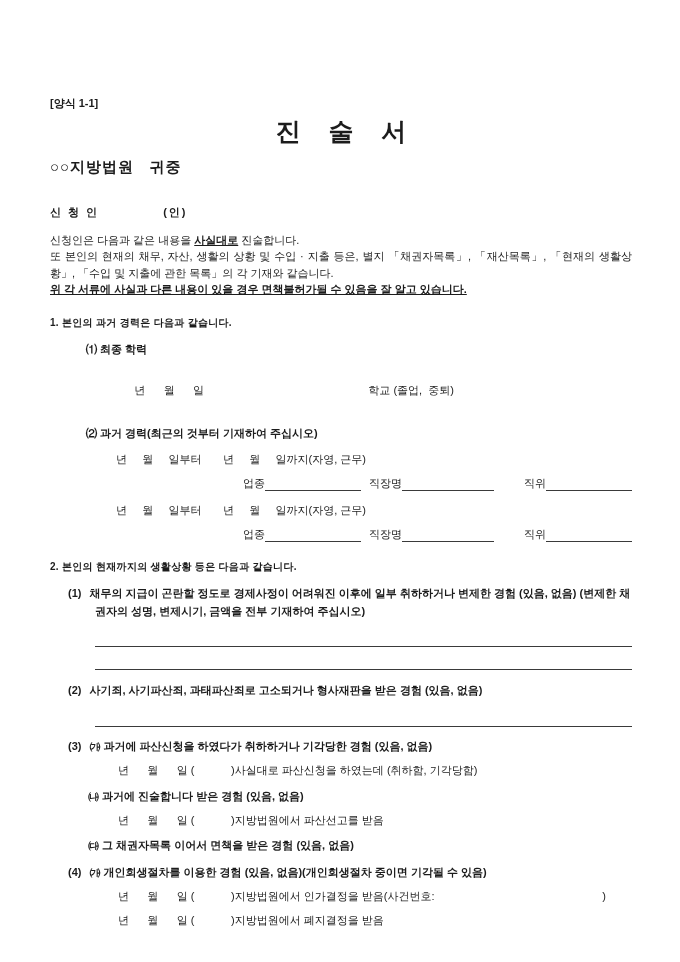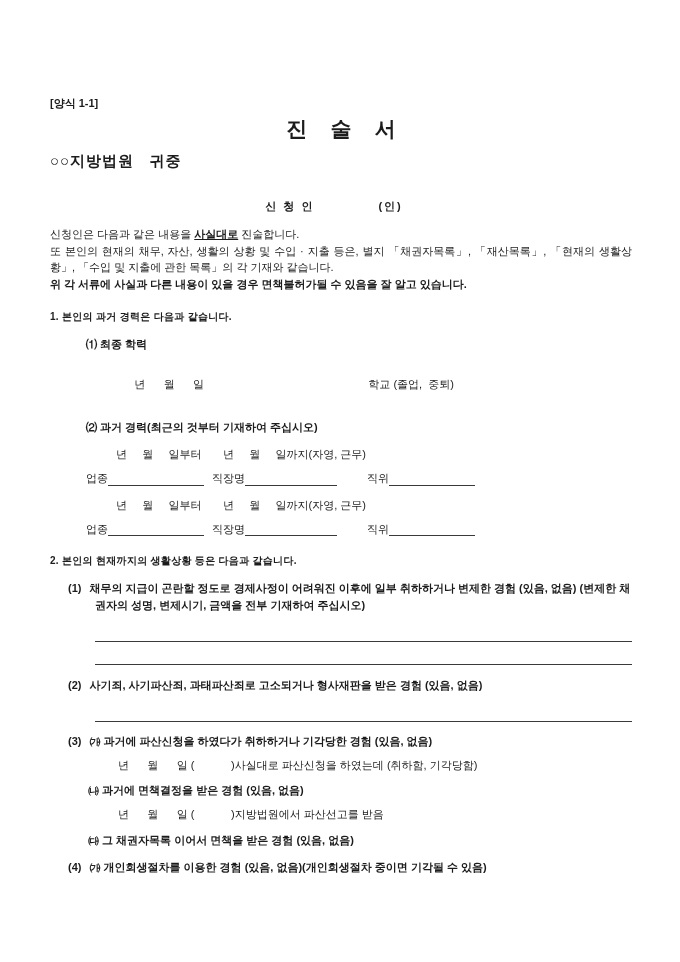--- a/index.html
+++ b/index.html
@@ -8,47 +8,47 @@
     background: #ffffff;
     color: #1c1c1c;
     font-family: "Liberation Sans", "DejaVu Sans", sans-serif;
     overflow: hidden;
   }
   .page { padding: 96px 48px 0 50px; font-size: 11px; line-height: 1.35; }
 
   .form-number { font-weight: 700; font-size: 11px; }
 
   .title {
-    font-size: 21px; font-weight: 700;
+    font-size: 25px; font-weight: 700;
     text-align: center; white-space: pre;
     margin: 4px 0 2px 0;
   }
 
   .court { font-size: 15px; font-weight: 700; letter-spacing: 1px; margin-top: 8px; white-space: pre; }
 
   .applicant-row {
-    display: flex; justify-content: center; gap: 64px;
+    display: flex; justify-content: flex-start; gap: 64px;
     font-weight: 700; letter-spacing: 2px;
     margin: 28px 14px 0 0;
   }
 
   .intro { margin: 12px 0 0 0; line-height: 1.5; text-align: justify; }
   .emph { font-weight: 700; text-decoration: underline; margin-top: 12px; }
-  .warn { font-weight: 700; }
+  .warn { font-weight: 700; text-decoration: underline; }
 
   .sec-heading { font-weight: 700; font-size: 10px; margin-top: 18px; letter-spacing: 0.3px; }
 
   .sub-label { font-weight: 700; margin: 13px 0 0 20px; padding-left: 16px; }
   .pre { white-space: pre; }
 
   .edu-row { margin: 11px 0 0 66px; }
   .edu-date { display: inline-block; width: 234px; }
 
   .career-period { margin: 12px 0 0 66px; font-weight: 400; }
-  .career-fields { display: flex; align-items: baseline; margin: 9px 0 0 36px; }
+  .career-fields { display: flex; align-items: baseline; margin: 9px 0 0 36px; justify-content: flex-end; }
   .fill { display: inline-block; border-bottom: 1px solid #3a3a3a; height: 13px; align-self: flex-end; }
   .w1 { width: 96px; }
   .w2 { width: 92px; }
   .w3 { width: 86px; }
   .f-company { margin-left: 8px; }
   .f-position { margin-left: 30px; }
 
   .s2-item { font-weight: 700; margin: 12px 0 0 18px; padding-left: 27px; text-indent: -27px; line-height: 1.6; }
   .answer-line { margin-left: 45px; border-bottom: 1px solid #3a3a3a; height: 22px; }
   .answer-first { margin-top: 4px; }
@@ -117,24 +117,29 @@
     <p class="s2-item"><span>(1)</span><span class="num-gap"></span><span>채무의 지급이 곤란할 정도로 경제사정이 어려워진 이후에 일부 취하하거나 변제한 경험 (있음, 없음) </span><span>(변제한 채권자의 성명, 변제시기, 금액을 전부 기재하여 주십시오)</span></p>
     <div class="answer-line answer-first"></div>
     <div class="answer-line"></div>
 
     <p class="s2-item"><span>(2)</span><span class="num-gap"></span><span>사기죄, 사기파산죄, 과태파산죄로 고소되거나 형사재판을 받은 경험 (있음, 없음)</span></p>
     <div class="answer-line answer-first"></div>
 
     <div class="s2-subhead"><span>(3)</span><span class="num-gap"></span><span>㈎ 과거에 파산신청을 하였다가 취하하거나 기각당한 경험 (있음, 없음)</span></div>
     <div class="s2-detail">년      월      일 (            )사실대로 파산신청을 하였는데 (취하함, 기각당함)</div>
 
-    <div class="s2-sublabel">㈏ 과거에 면책결정을 받은 경험 (있음, 없음)</div>
+    <div class="s2-sublabel">㈏ 과거에 진술합니다 받은 경험 (있음, 없음)</div>
     <div class="s2-detail">년      월      일 (            )지방법원에서 파산선고를 받음</div>
 
     <div class="s2-sublabel">㈐ 그 채권자목록 이어서 면책을 받은 경험 (있음, 없음)</div>
 
     <div class="s2-subhead"><span>(4)</span><span class="num-gap"></span><span>㈎ 개인회생절차를 이용한 경험 (있음, 없음)(개인회생절차 중이면 기각될 수 있음)</span></div>
 
+    <div class="s2-detail d-flex">
+      <span>년      월      일 (            )지방법원에서 인가결정을 받음(사건번호:</span>
+      <span class="close-paren">)</span>
+    </div>
 
+    <div class="s2-detail">년      월      일 (            )지방법원에서 폐지결정을 받음</div>
 
   </div>
 
 </div>
 
 </body></html>

